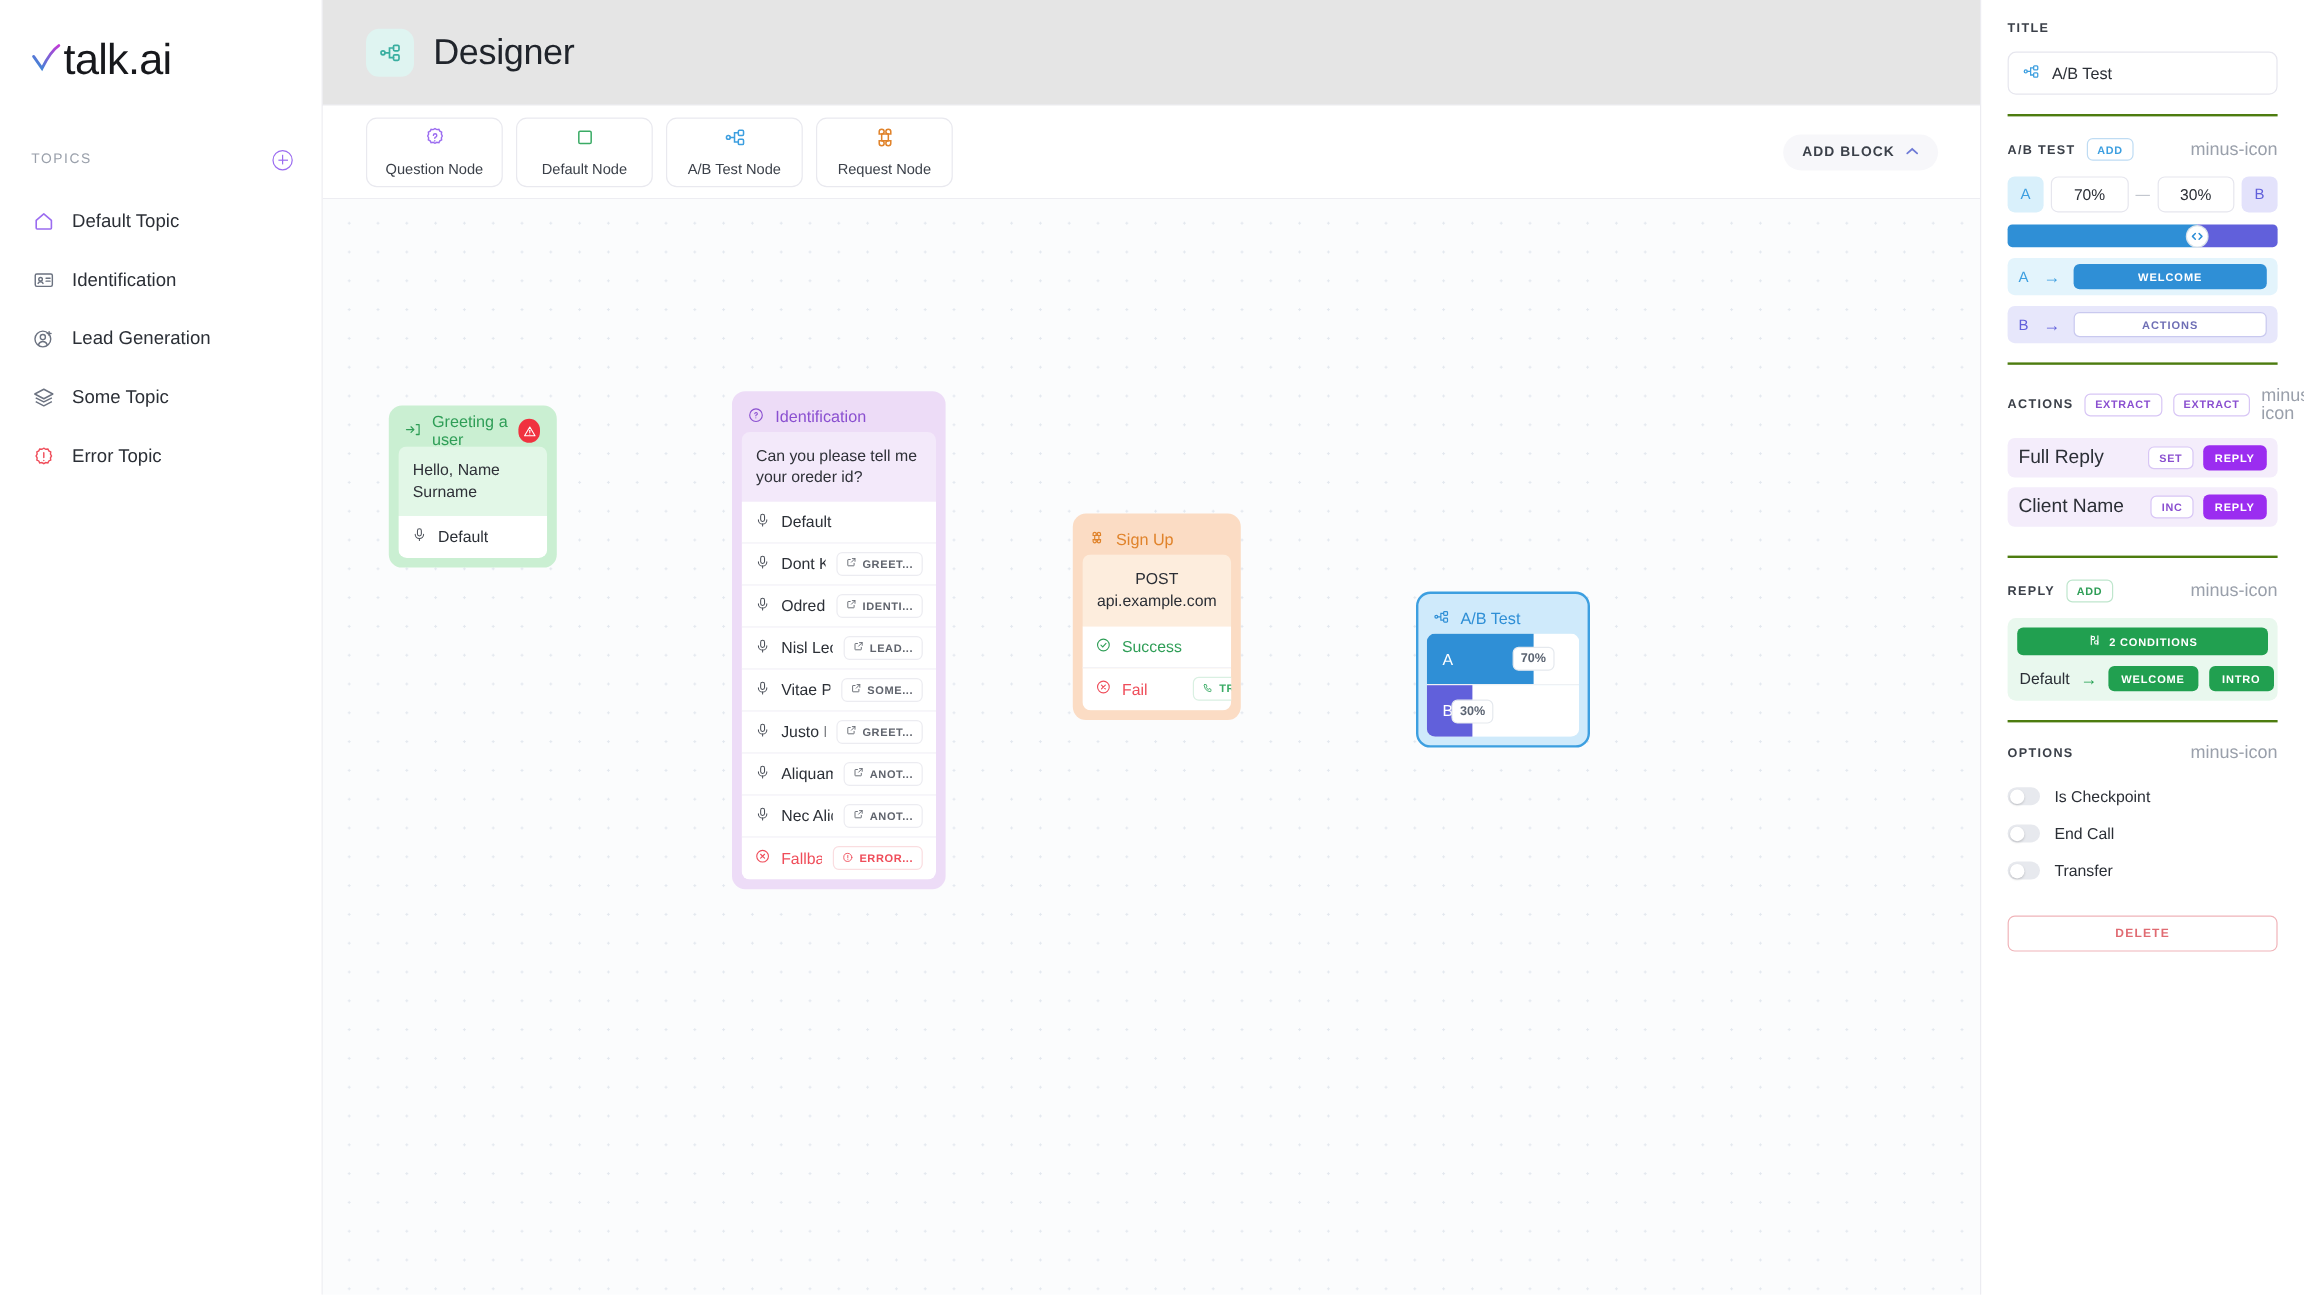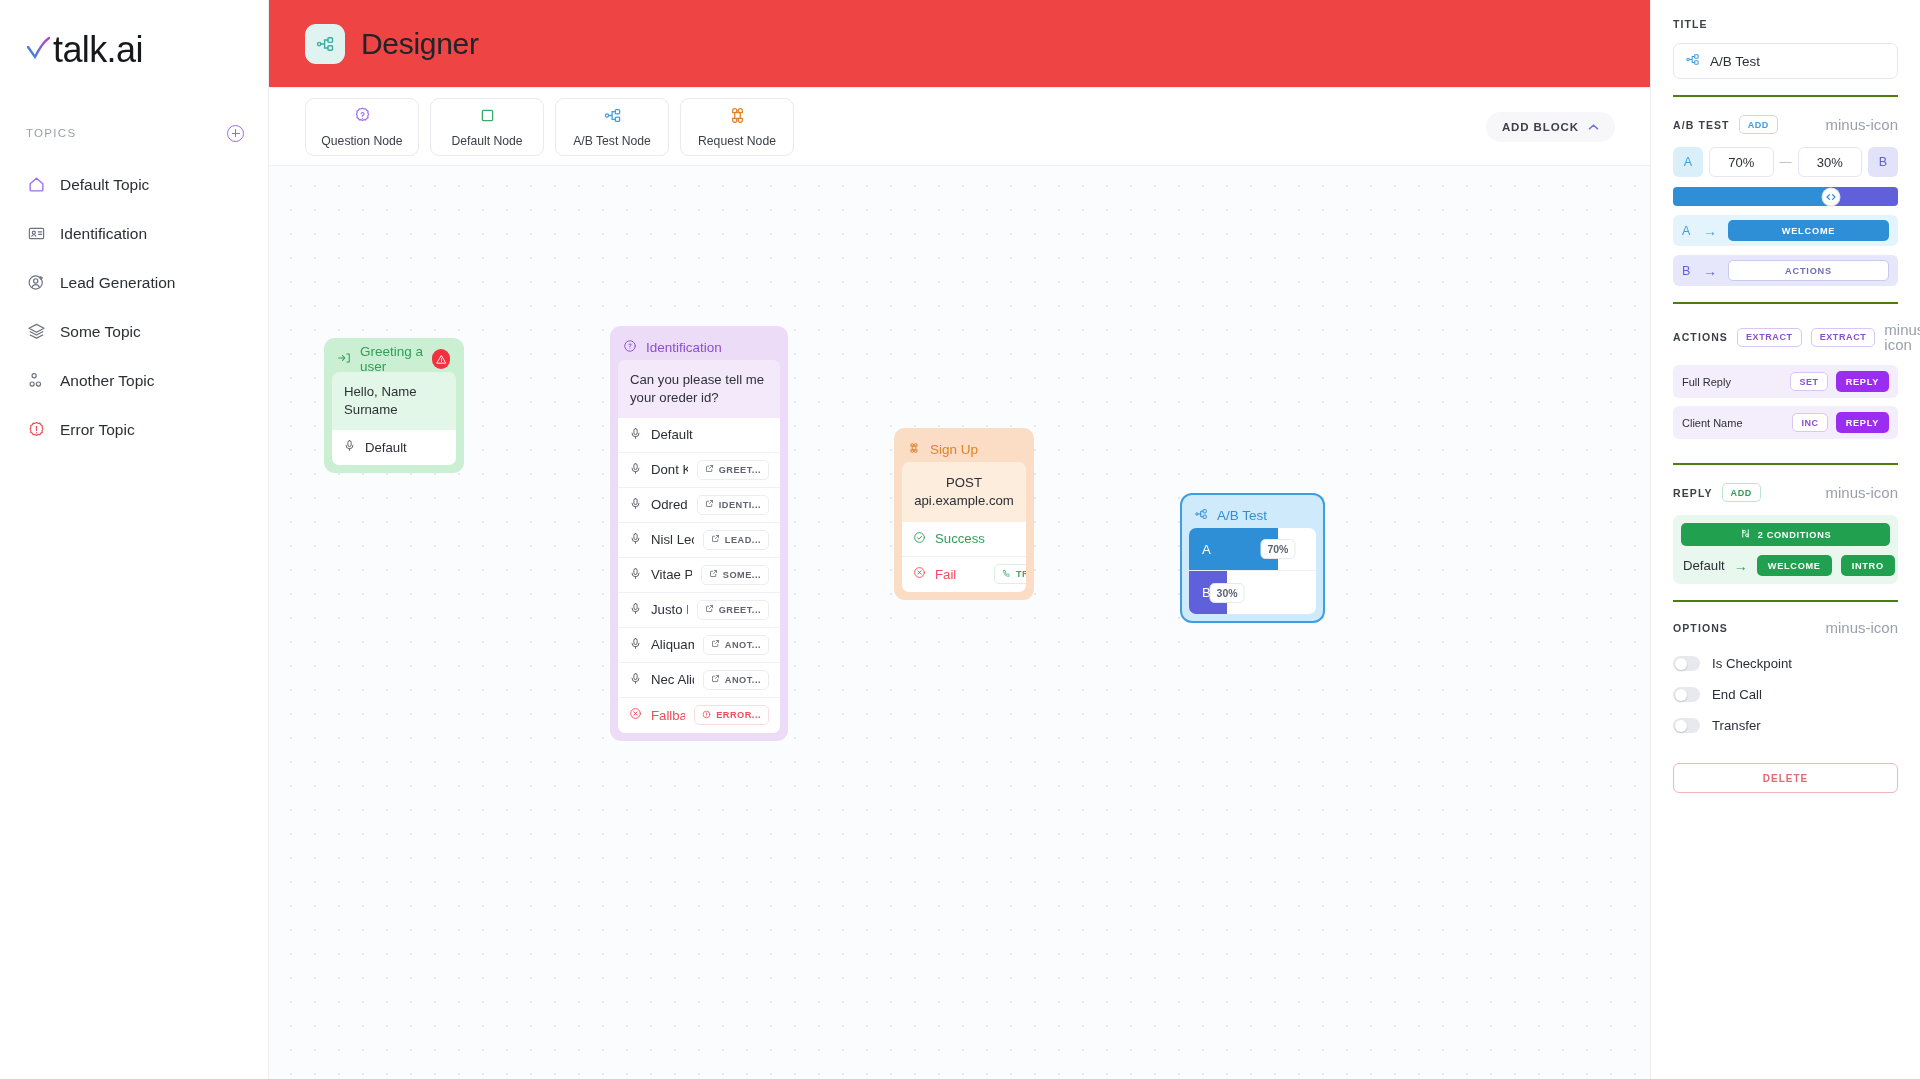--- a/index.html
+++ b/index.html
@@ -37,21 +37,21 @@
   .topic-item {
     display: flex; align-items: center; gap: 13px;
     height: 49px; padding: 0 26px; cursor: pointer; font-size: 15.5px; color: #2b2f36;
   }
   .topic-icon { width: 21px; height: 21px; display: flex; align-items: center; justify-content: center; flex: 0 0 21px;}
 
   
   .main { flex: 1 1 auto; display: flex; flex-direction: column; min-width: 0; }
   .topbar {
     height: 88px; flex: 0 0 88px; display: flex; align-items: center;
-    padding: 0 36px; border-bottom: 1px solid #ededf2; background: #ef4444;
+    padding: 0 36px; border-bottom: 1px solid #ededf2; background: #e5e5e5;
   }
   .title-badge {
     width: 40px; height: 40px; border-radius: 11px; background: #dff4f1;
     display: flex; align-items: center; justify-content: center; margin-right: 16px;
   }
   .page-title { font-size: 30px; font-weight: 400; color: #20242b; letter-spacing: -0.3px; }
 
   .palettebar {
     height: 78px; flex: 0 0 78px; background: #fff; position: relative;
     display: flex; align-items: center; padding: 0 36px 0 36px;
@@ -204,21 +204,21 @@
     flex: 1 1 auto; height: 21px; border-radius: 5px; display: flex; align-items: center;
     justify-content: center; font-size: 9.2px; letter-spacing: 0.8px; font-weight: 700; cursor: pointer;
   }
   .route-pill.filled { background: #2f8fd6; color: #fff; }
   .route-pill.outline { background: #fff; border: 1px solid #c9c9ef; color: #6f6fb5; }
 
   .action-row {
     display: flex; align-items: center; height: 33px; border-radius: 6px; background: #f4edfb;
     padding: 0 9px; margin-bottom: 8px; gap: 8px;
   }
-  .action-name { flex: 1 1 auto; font-size: 11px; color: #2b2f36; }
+  .action-name { flex: 1 1 auto; font-size: 16px; color: #2b2f36; }
   .pill-solid {
     height: 21px; padding: 0 10px; border-radius: 5px; background: #9b2df0; color: #fff;
     font-size: 9.2px; letter-spacing: 0.7px; font-weight: 700; display: inline-flex;
     align-items: center; cursor: pointer;
   }
 
   .reply-box { background: #e9f8ee; border-radius: 7px; padding: 8px; }
   .cond-btn {
     height: 23px; border-radius: 5px; background: #21a050; color: #fff;
     display: flex; align-items: center; justify-content: center; gap: 7px;
@@ -308,30 +308,20 @@
       </div>
       <div class="topic-item">
         <span class="topic-icon">
           <svg width="19" height="19" viewBox="0 0 24 24" fill="none" stroke="#6b7280" stroke-width="1.5" stroke-linejoin="round">
               <path d="M12 3 L21.5 8 L12 13 L2.5 8 Z"></path>
               <path d="M3.5 12 L12 16.4 L20.5 12"></path>
               <path d="M3.5 16 L12 20.4 L20.5 16"></path>
             </svg>
         </span>
         <span>Some Topic</span>
-      </div>
-      <div class="topic-item">
-        <span class="topic-icon">
-          <svg width="19" height="19" viewBox="0 0 24 24" fill="none" stroke="#6b7280" stroke-width="1.5">
-              <circle cx="9" cy="6" r="2.6"></circle>
-              <circle cx="6.5" cy="16.5" r="2.6"></circle>
-              <circle cx="14.5" cy="16.5" r="2.6"></circle>
-            </svg>
-        </span>
-        <span>Another Topic</span>
       </div>
       <div class="topic-item">
         <span class="topic-icon">
           <svg width="19" height="19" viewBox="0 0 24 24" fill="none" stroke="#ef4d5a" stroke-width="1.5" stroke-linecap="round">
               <path d="M12 3.2 l2 1.1 2.3-.3 1 2 2 1 -.3 2.3 1.1 2 -1.1 2 .3 2.3 -2 1 -1 2 -2.3-.3 -2 1.1 -2-1.1 -2.3.3 -1-2 -2-1 .3-2.3 -1.1-2 1.1-2 -.3-2.3 2-1 1-2 2.3.3 Z"></path>
               <path d="M12 8 V13"></path>
               <path d="M12 16 v.2"></path>
             </svg>
         </span>
         <span>Error Topic</span>

